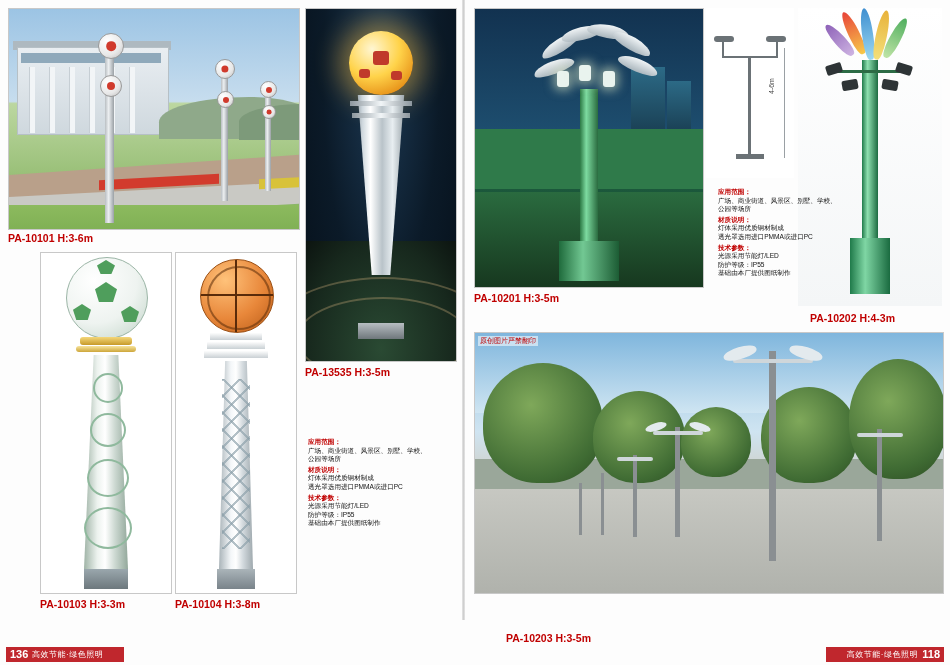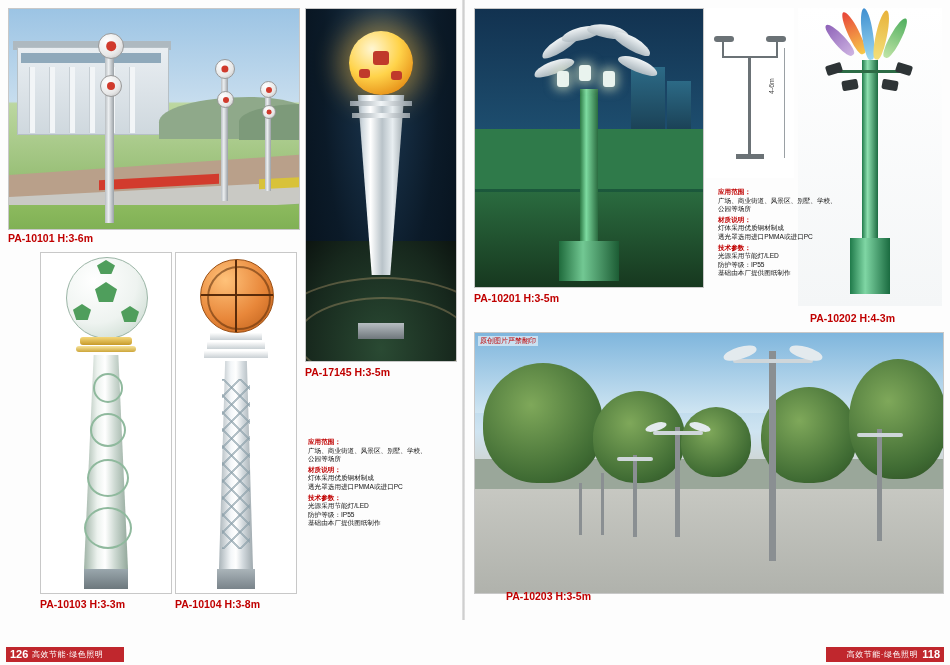--- a/index.html
+++ b/index.html
@@ -130,21 +130,21 @@
     <div class="sball">
       <div class="patch" style="left:24px;top:20px;width:16px;height:14px;"></div>
       <div class="patch" style="left:10px;top:38px;width:11px;height:9px;"></div>
       <div class="patch" style="left:42px;top:40px;width:11px;height:9px;"></div>
     </div>
     <div class="shaft"></div>
     <div class="band" style="top:92px;"></div>
     <div class="band" style="top:104px;width:58px;margin-left:-29px;"></div>
     <div class="base"></div>
   </div>
-  <div class="cap" style="left:305px;top:366px;">PA-17145 H:3-5m</div>
+  <div class="cap" style="left:305px;top:366px;">PA-13535 H:3-5m</div>
 
   <div class="photo s7" style="left:40px;top:252px;width:130px;height:340px;">
 
     <div style="position:absolute;left:50%;margin-left:-40px;top:4px;width:80px;height:80px;border-radius:50%;
                 background:radial-gradient(circle at 34% 28%,#ffffff,#eef3f0 55%,#bfd3c6);border:1px solid #9bb5a6;">
       <div style="position:absolute;left:28px;top:24px;width:22px;height:20px;background:#4f9e5c;clip-path:polygon(50% 0,100% 36%,82% 100%,18% 100%,0 36%);"></div>
       <div style="position:absolute;left:6px;top:46px;width:18px;height:16px;background:#4f9e5c;clip-path:polygon(50% 0,100% 36%,82% 100%,18% 100%,0 36%);"></div>
       <div style="position:absolute;left:54px;top:48px;width:18px;height:16px;background:#4f9e5c;clip-path:polygon(50% 0,100% 36%,82% 100%,18% 100%,0 36%);"></div>
       <div style="position:absolute;left:30px;top:2px;width:18px;height:14px;background:#4f9e5c;clip-path:polygon(50% 0,100% 40%,80% 100%,20% 100%,0 40%);"></div>
     </div>
@@ -282,24 +282,24 @@
     <div class="arm" style="left:142px;top:124px;width:36px;"></div>
 
     <div class="lamp" style="left:126px;top:140px;width:3px;height:62px;"></div>
     <div class="lamp" style="left:104px;top:150px;width:3px;height:52px;"></div>
 
     <div class="lamp" style="left:402px;top:96px;width:5px;height:112px;"></div>
     <div class="arm" style="left:382px;top:100px;width:46px;"></div>
 
     <div class="note">原创图片严禁翻印</div>
   </div>
-  <div class="cap" style="left:474px;top:590px;padding-left:32px;">PA-10203 H:3-5m</div>
+  <div class="cap" style="left:474px;top:632px;padding-left:32px;">PA-10203 H:3-5m</div>
 
   <div class="footer">
     <div class="fbar" style="left:6px;width:118px;"></div>
-    <div class="fnum" style="left:10px;">126</div>
+    <div class="fnum" style="left:10px;">136</div>
     <div class="ftxt" style="left:32px;">高效节能·绿色照明</div>
 
     <div class="fbar" style="right:6px;width:118px;"></div>
     <div class="fnum" style="right:10px;">118</div>
     <div class="ftxt" style="right:32px;">高效节能·绿色照明</div>
   </div>
 </div>
 
 </body></html>

